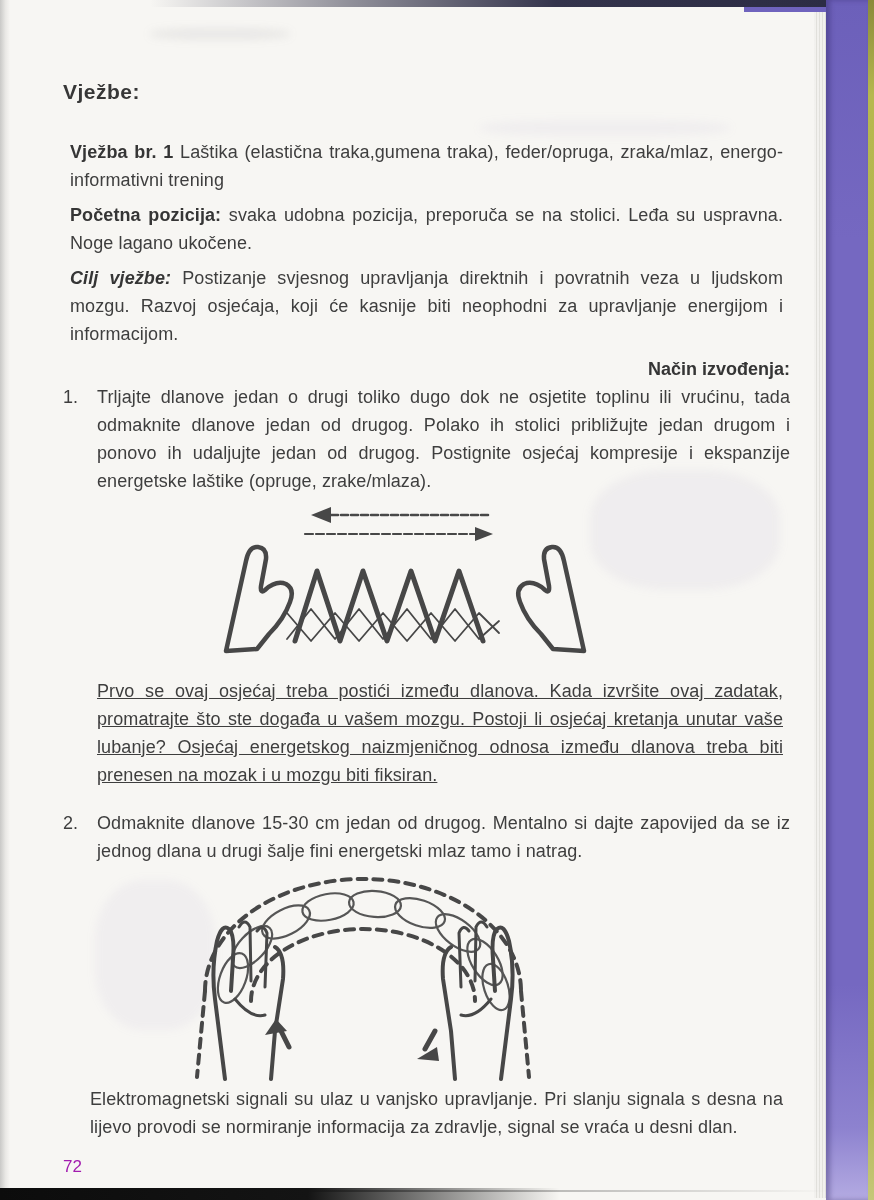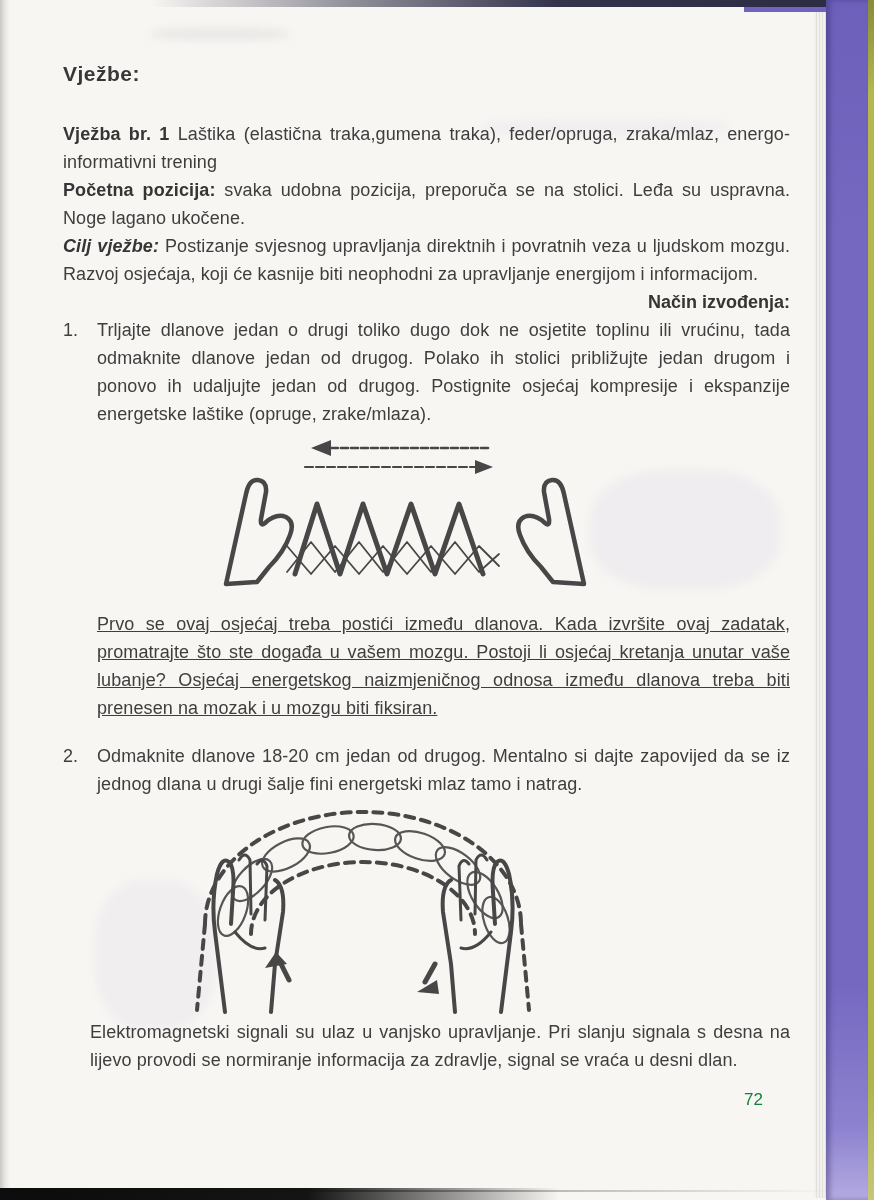--- a/index.html
+++ b/index.html
@@ -27,38 +27,38 @@
   .edge-bottom-line{position:absolute;left:0;bottom:8px;width:830px;height:2px;
     background:linear-gradient(to right,rgba(30,30,30,.8),rgba(30,30,30,.25) 70%,rgba(30,30,30,0));}
   .smudge{position:absolute;filter:blur(4px);border-radius:40%;}
   .smudge.s1{left:480px;top:120px;width:250px;height:16px;background:rgba(150,140,195,.07);}
   .smudge.s2{left:590px;top:470px;width:190px;height:120px;background:rgba(150,140,195,.08);}
   .smudge.s3{left:95px;top:880px;width:120px;height:150px;background:rgba(150,140,195,.07);}
   .smudge.s4{left:150px;top:28px;width:140px;height:12px;background:rgba(120,120,130,.10);}
 
   
   .content{position:absolute;left:63px;top:0;width:727px;}
-  .page-heading{font-size:21px;font-weight:bold;color:#373737;margin:62px 0 0 0;letter-spacing:.5px;}
-  p{margin:0;}
+  .page-heading{font-size:21px;font-weight:bold;color:#373737;margin:80px 0 0 0;letter-spacing:.5px;}
+  p{margin:7px;}
   .body-text{font-size:18px;line-height:28px;text-align:justify;letter-spacing:.1px;}
   .intro{margin-top:34px;}
   .lead{font-weight:bold;color:#353535;}
   .lead.italic{font-style:italic;}
   .method-heading{font-size:18px;font-weight:bold;text-align:right;color:#353535;line-height:28px;}
   .step{display:flex;align-items:flex-start;}
   .step-num{width:34px;flex:0 0 34px;font-size:18px;line-height:28px;}
   .step-text{flex:1;}
   .indented{margin-left:34px;text-decoration:underline;}
   .closing{margin-left:27px;margin-top:4px;}
   .figure{position:relative;}
   .figure svg{display:block;}
   #figure1{margin:6px 0 8px 142px;}
   #figure2{margin:4px 0 4px 130px;}
   .sketch{stroke:#474747;fill:none;stroke-linecap:round;stroke-linejoin:round;}
-  .page-number{text-align:right;font-size:17px;color:#15803d;margin-top:16px;width:700px;}
+  .page-number{text-align:left;font-size:17px;color:#a21caf;margin-top:16px;width:700px;}
   .para-gap-lg{margin-top:26px;}
   .para-gap-md{margin-top:20px;}
 </style>
 </head>
 <body>
 
 <div class="edge-left"></div>
 <div class="smudge s1"></div>
 <div class="smudge s2"></div>
 <div class="smudge s3"></div>
@@ -103,21 +103,21 @@
         <polyline class="sketch" stroke-width="1.8" points="82,112 106,140 130,112 154,140 178,112 202,140 226,112 250,140 274,112 294,132"></polyline>
       </g>
     </svg>
   </div>
 
   <p class="body-text indented">Prvo se ovaj osjećaj treba postići između dlanova. Kada izvršite ovaj zadatak, promatrajte što ste događa u vašem mozgu. Postoji li osjećaj kretanja unutar vaše lubanje? Osjećaj energetskog naizmjeničnog odnosa između dlanova treba biti prenesen na mozak i u mozgu biti fiksiran.</p>
 
 
   <div class="step body-text para-gap-md">
     <span class="step-num">2.</span>
-    <span class="step-text">Odmaknite dlanove 18-20 cm jedan od drugog. Mentalno si dajte zapovijed da se iz jednog dlana u drugi šalje fini energetski mlaz tamo i natrag.</span>
+    <span class="step-text">Odmaknite dlanove 15-30 cm jedan od drugog. Mentalno si dajte zapovijed da se iz jednog dlana u drugi šalje fini energetski mlaz tamo i natrag.</span>
   </div>
 
   <div class="figure" id="figure2">
     <svg width="340" height="212" viewBox="0 0 340 212">
       <g>
         <path class="sketch" stroke-width="4" stroke-dasharray="9 7" d="M 12 122 A 158 112 0 0 1 328 122"></path>
         <path class="sketch" stroke-width="4" stroke-dasharray="9 7" d="M 12 122 L 4 208"></path>
         <path class="sketch" stroke-width="4" stroke-dasharray="9 7" d="M 328 122 L 336 208"></path>
       </g>
       <g>

